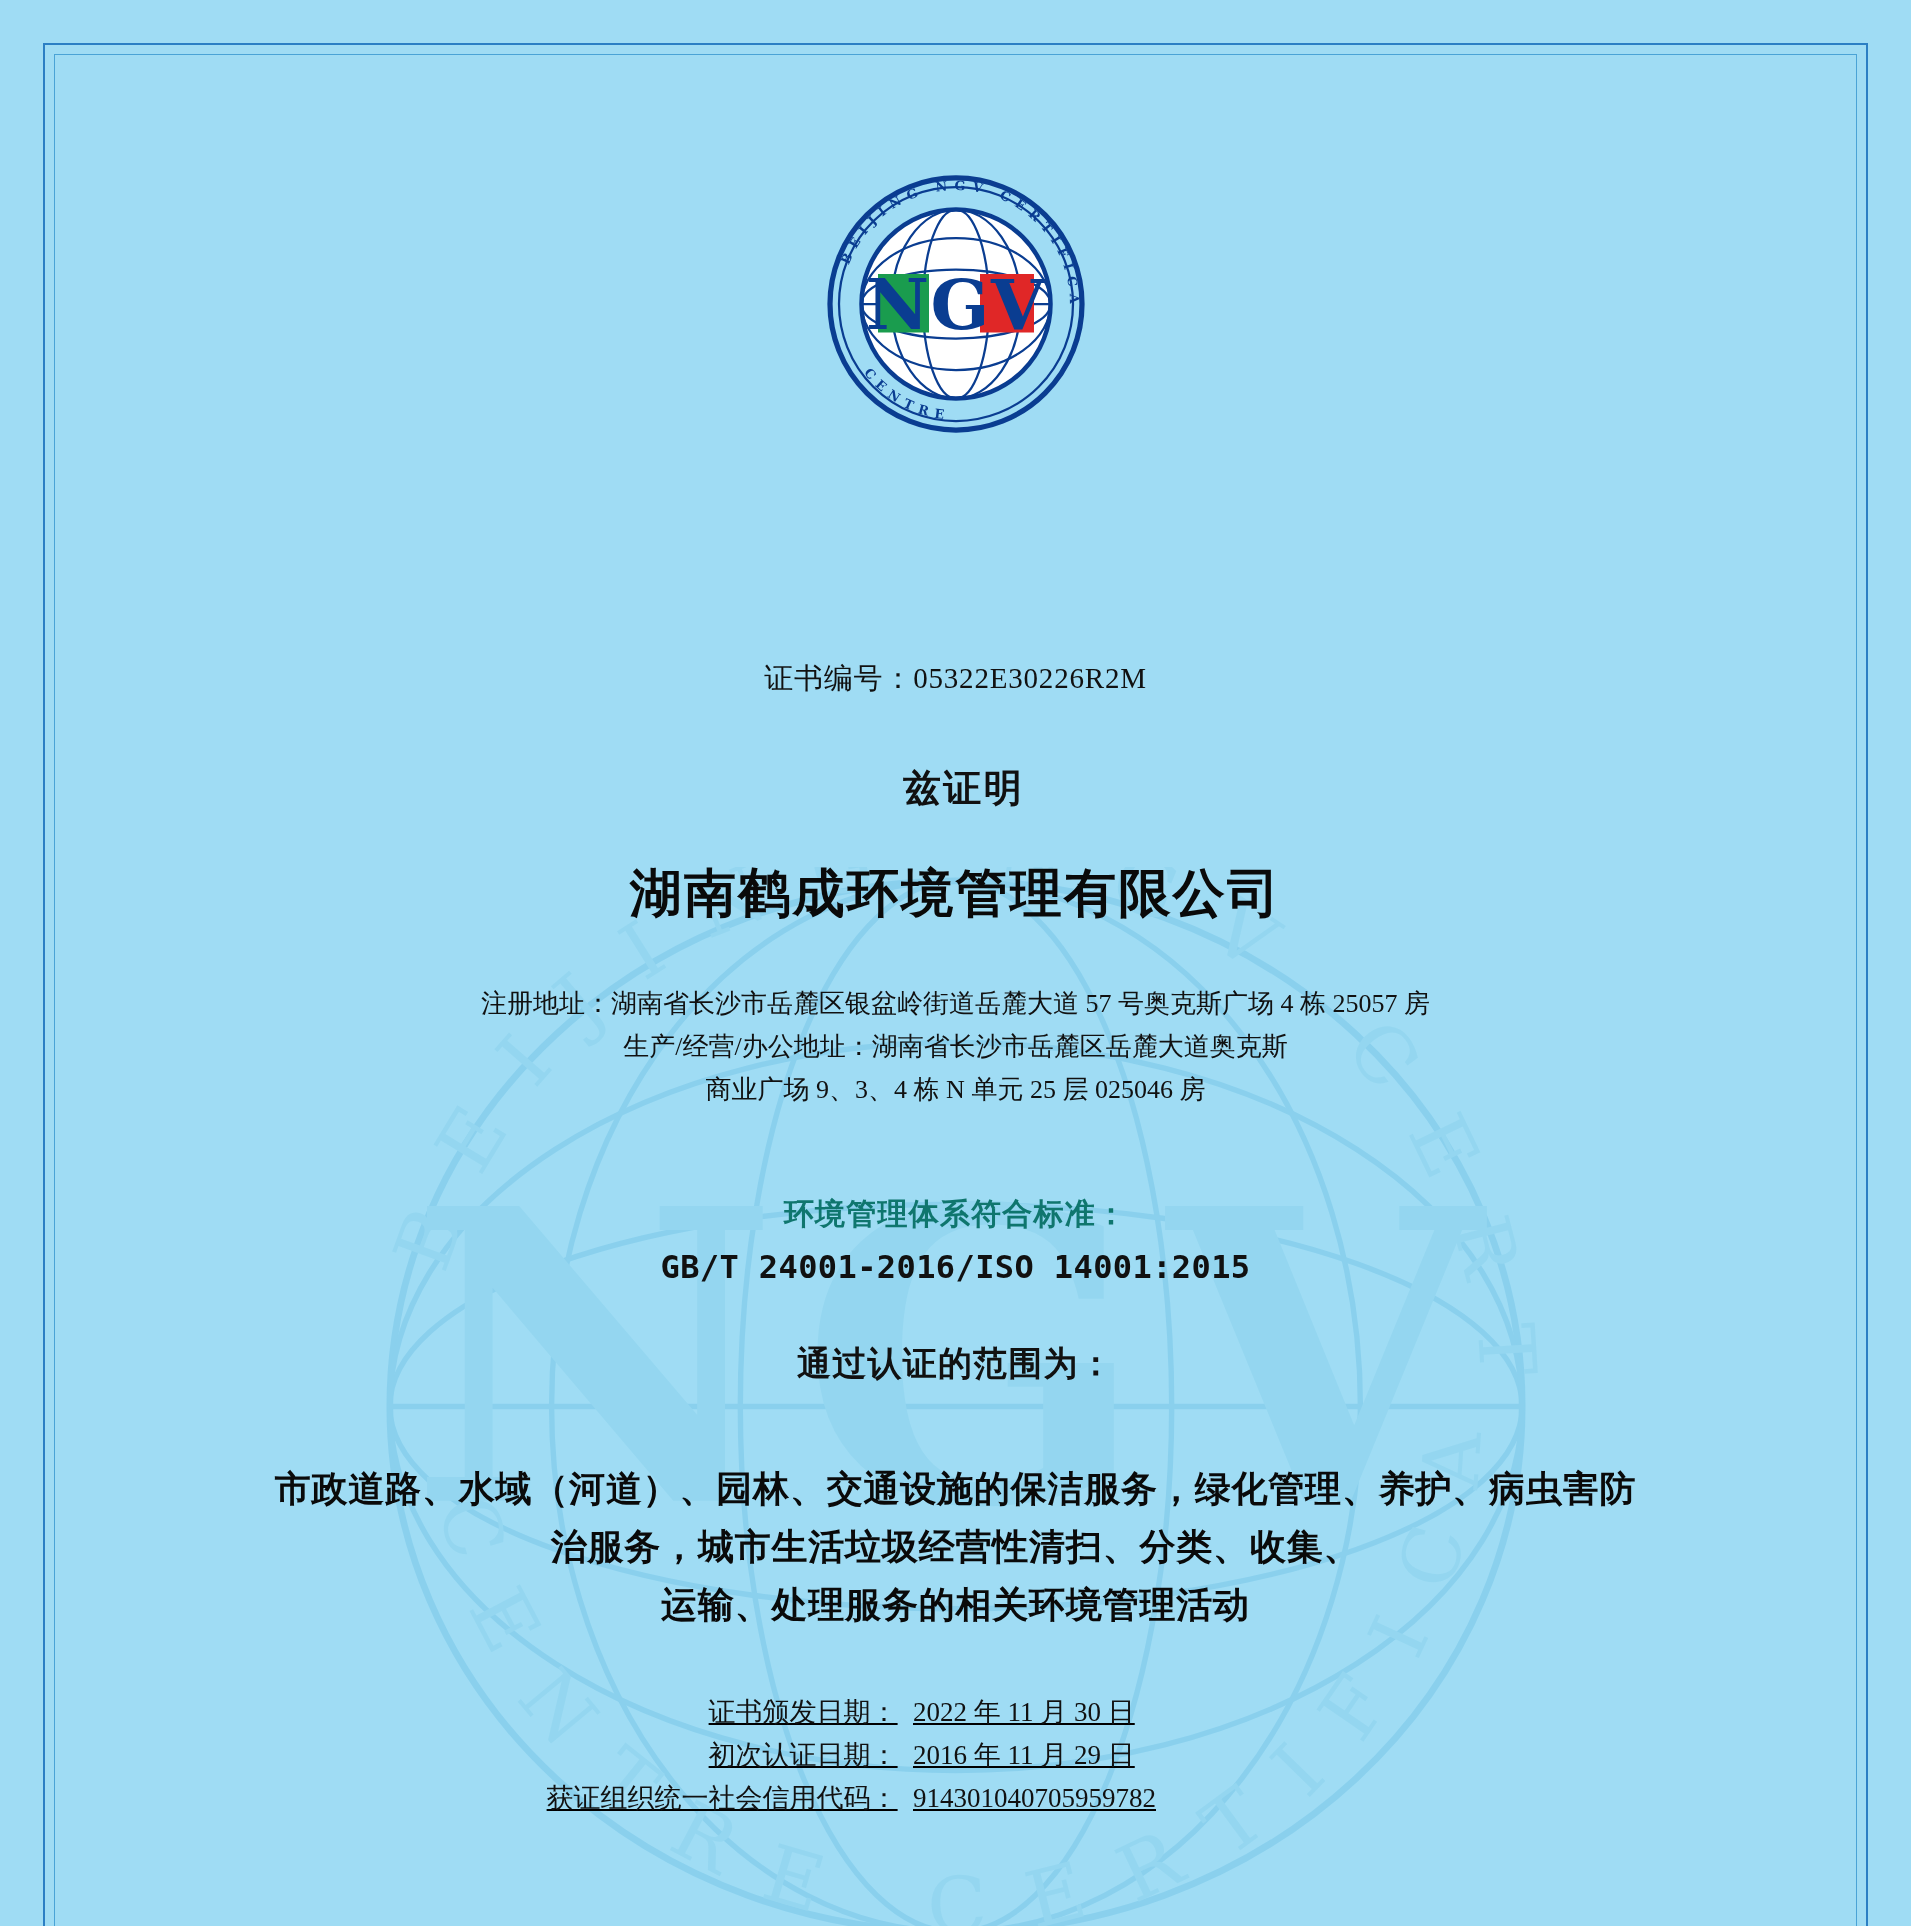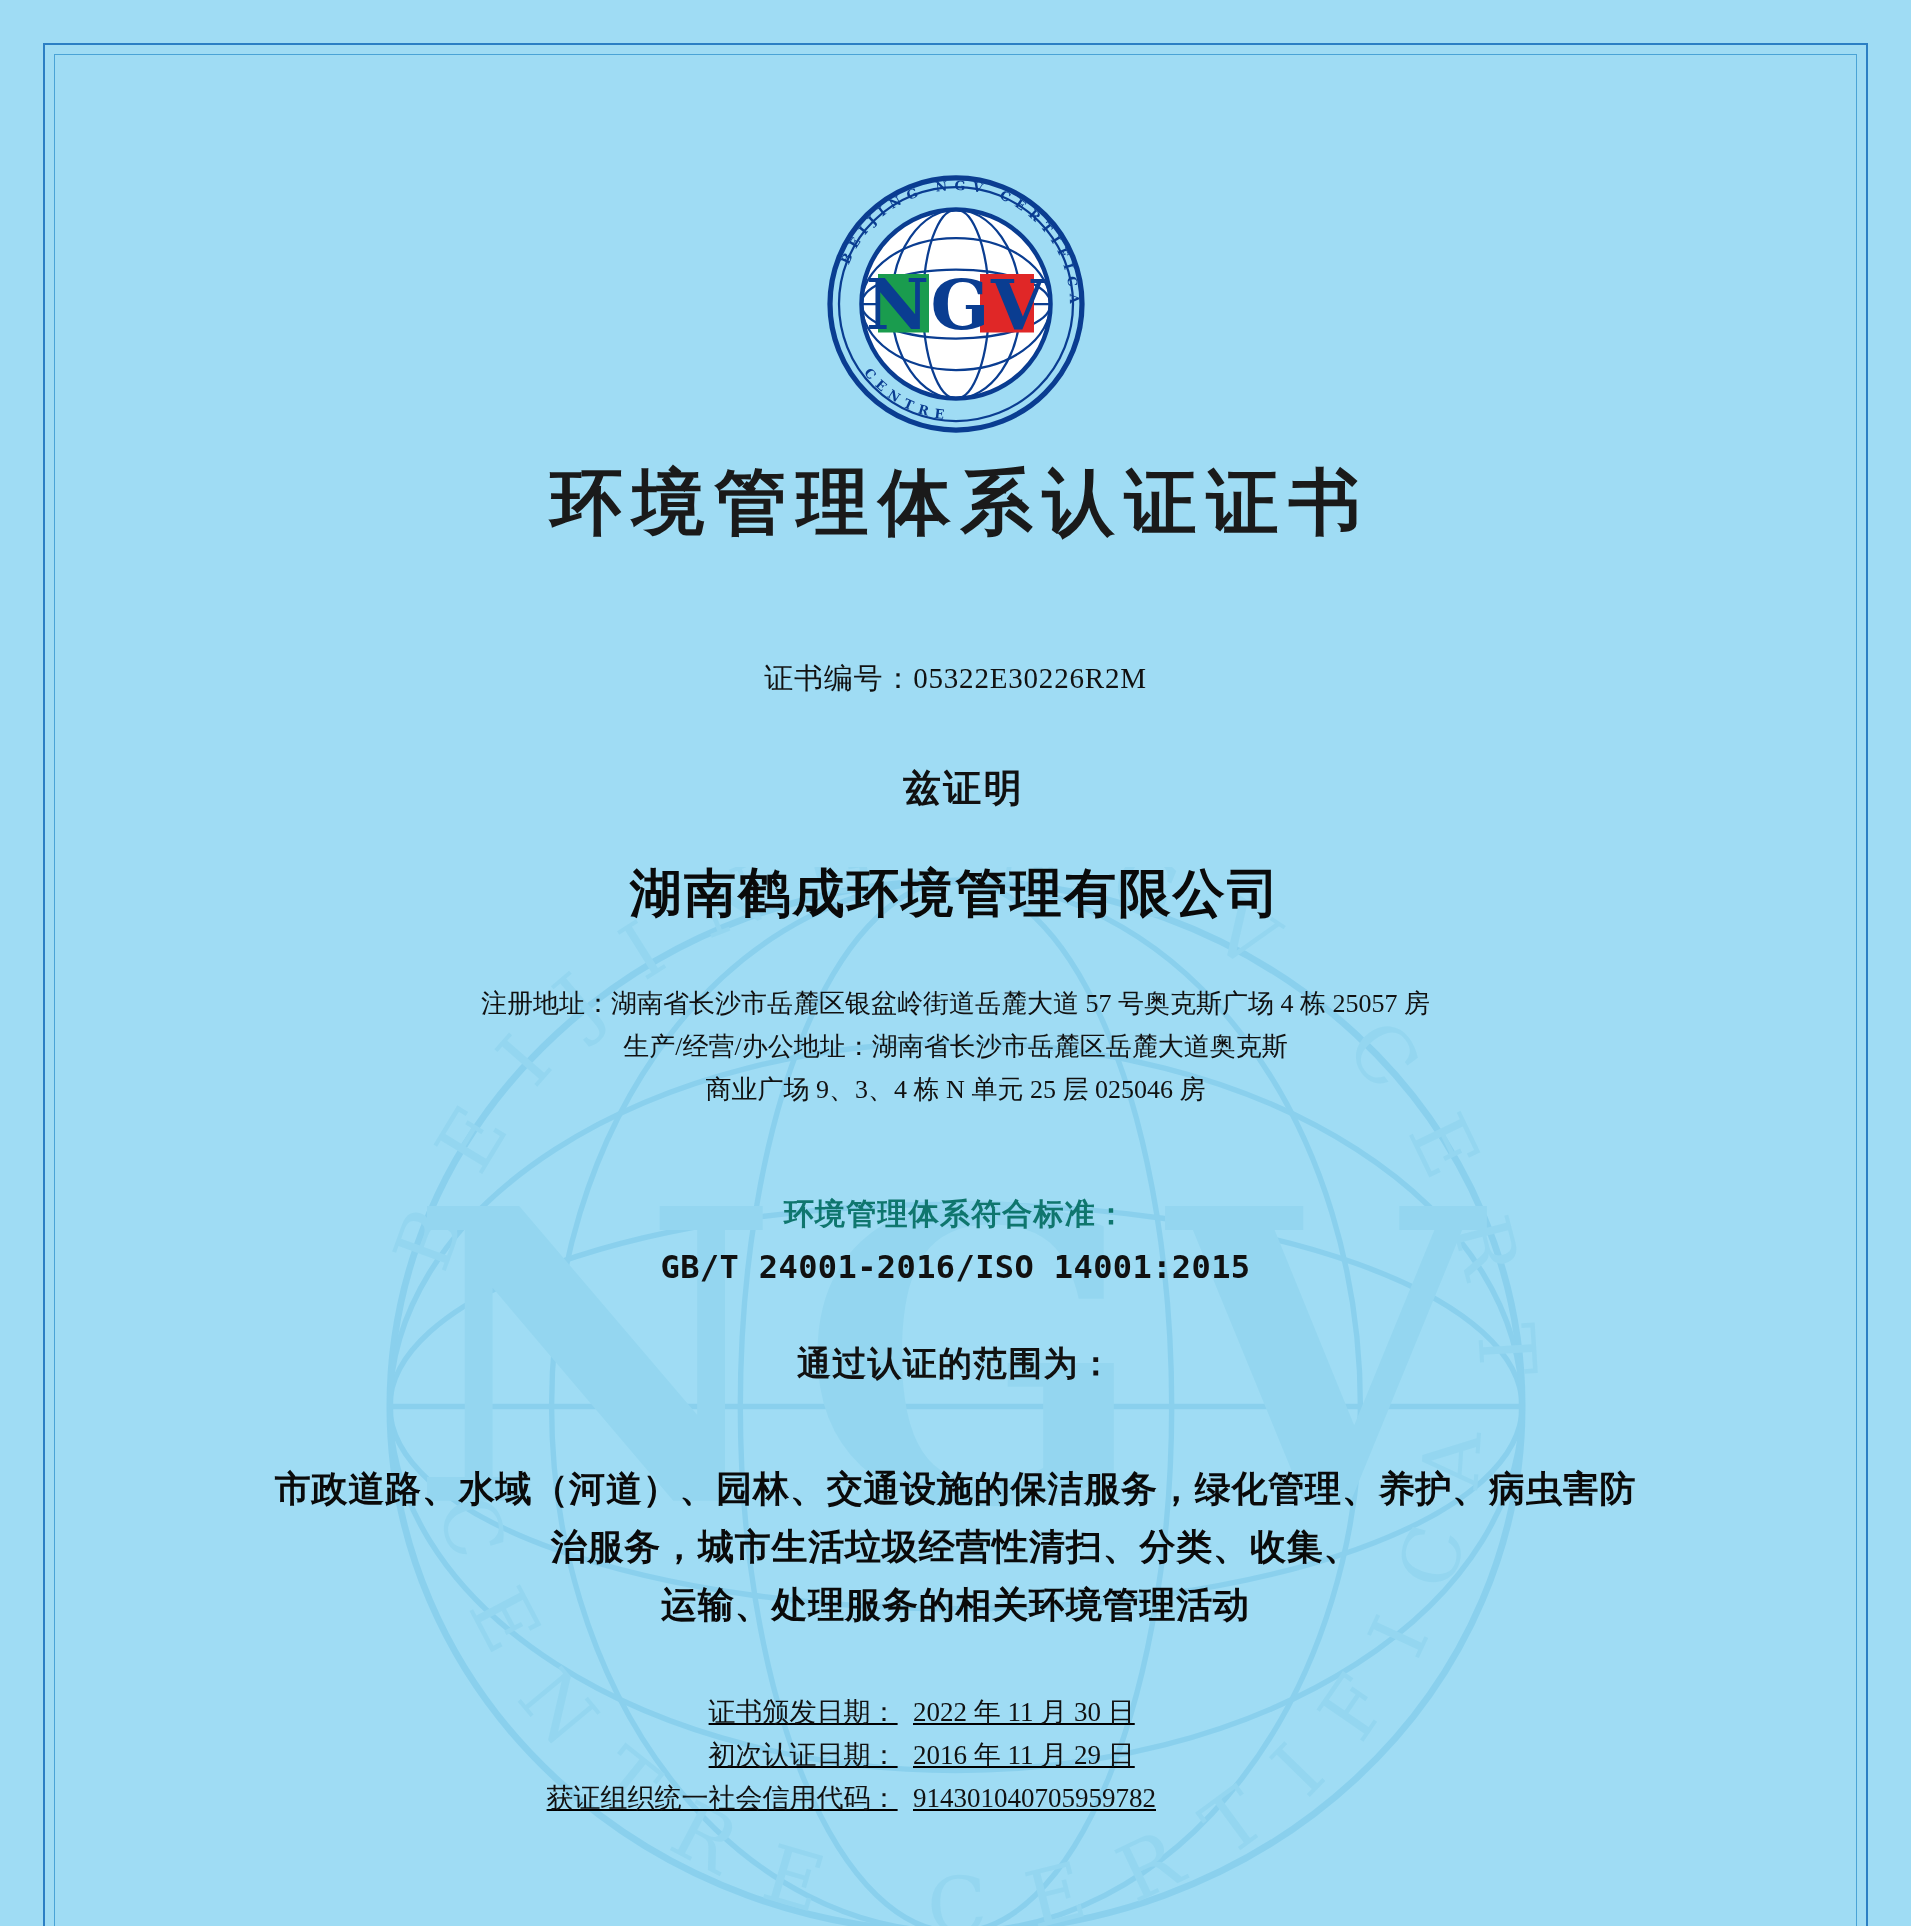--- a/index.html
+++ b/index.html
@@ -242,21 +242,20 @@
         <text font-family="'DejaVu Serif', serif" font-size="17" font-weight="bold" fill="#0a3d91" letter-spacing="9">
           <textPath href="#ringtop" startOffset="11%">BEIJING    NGV    CERTIFICATION</textPath>
         </text>
         <path id="ringbot" d="M 48 182 A 152 152 0 0 0 352 182" fill="none"></path>
         <text font-family="'DejaVu Serif', serif" font-size="17" font-weight="bold" fill="#0a3d91" letter-spacing="9">
           <textPath href="#ringbot" startOffset="20%">CENTRE</textPath>
         </text>
       </svg>
     </div>
 
-    <div class="cert-title">环境管理体系认证证书</div>
 
     <div class="cert-no">
       <span>证书编号：</span><span>05322E30226R2M</span>
     </div>
 
     <div class="hereby">兹证明</div>
 
     <div class="company">湖南鹤成环境管理有限公司</div>
 
     <div class="addr-block">

